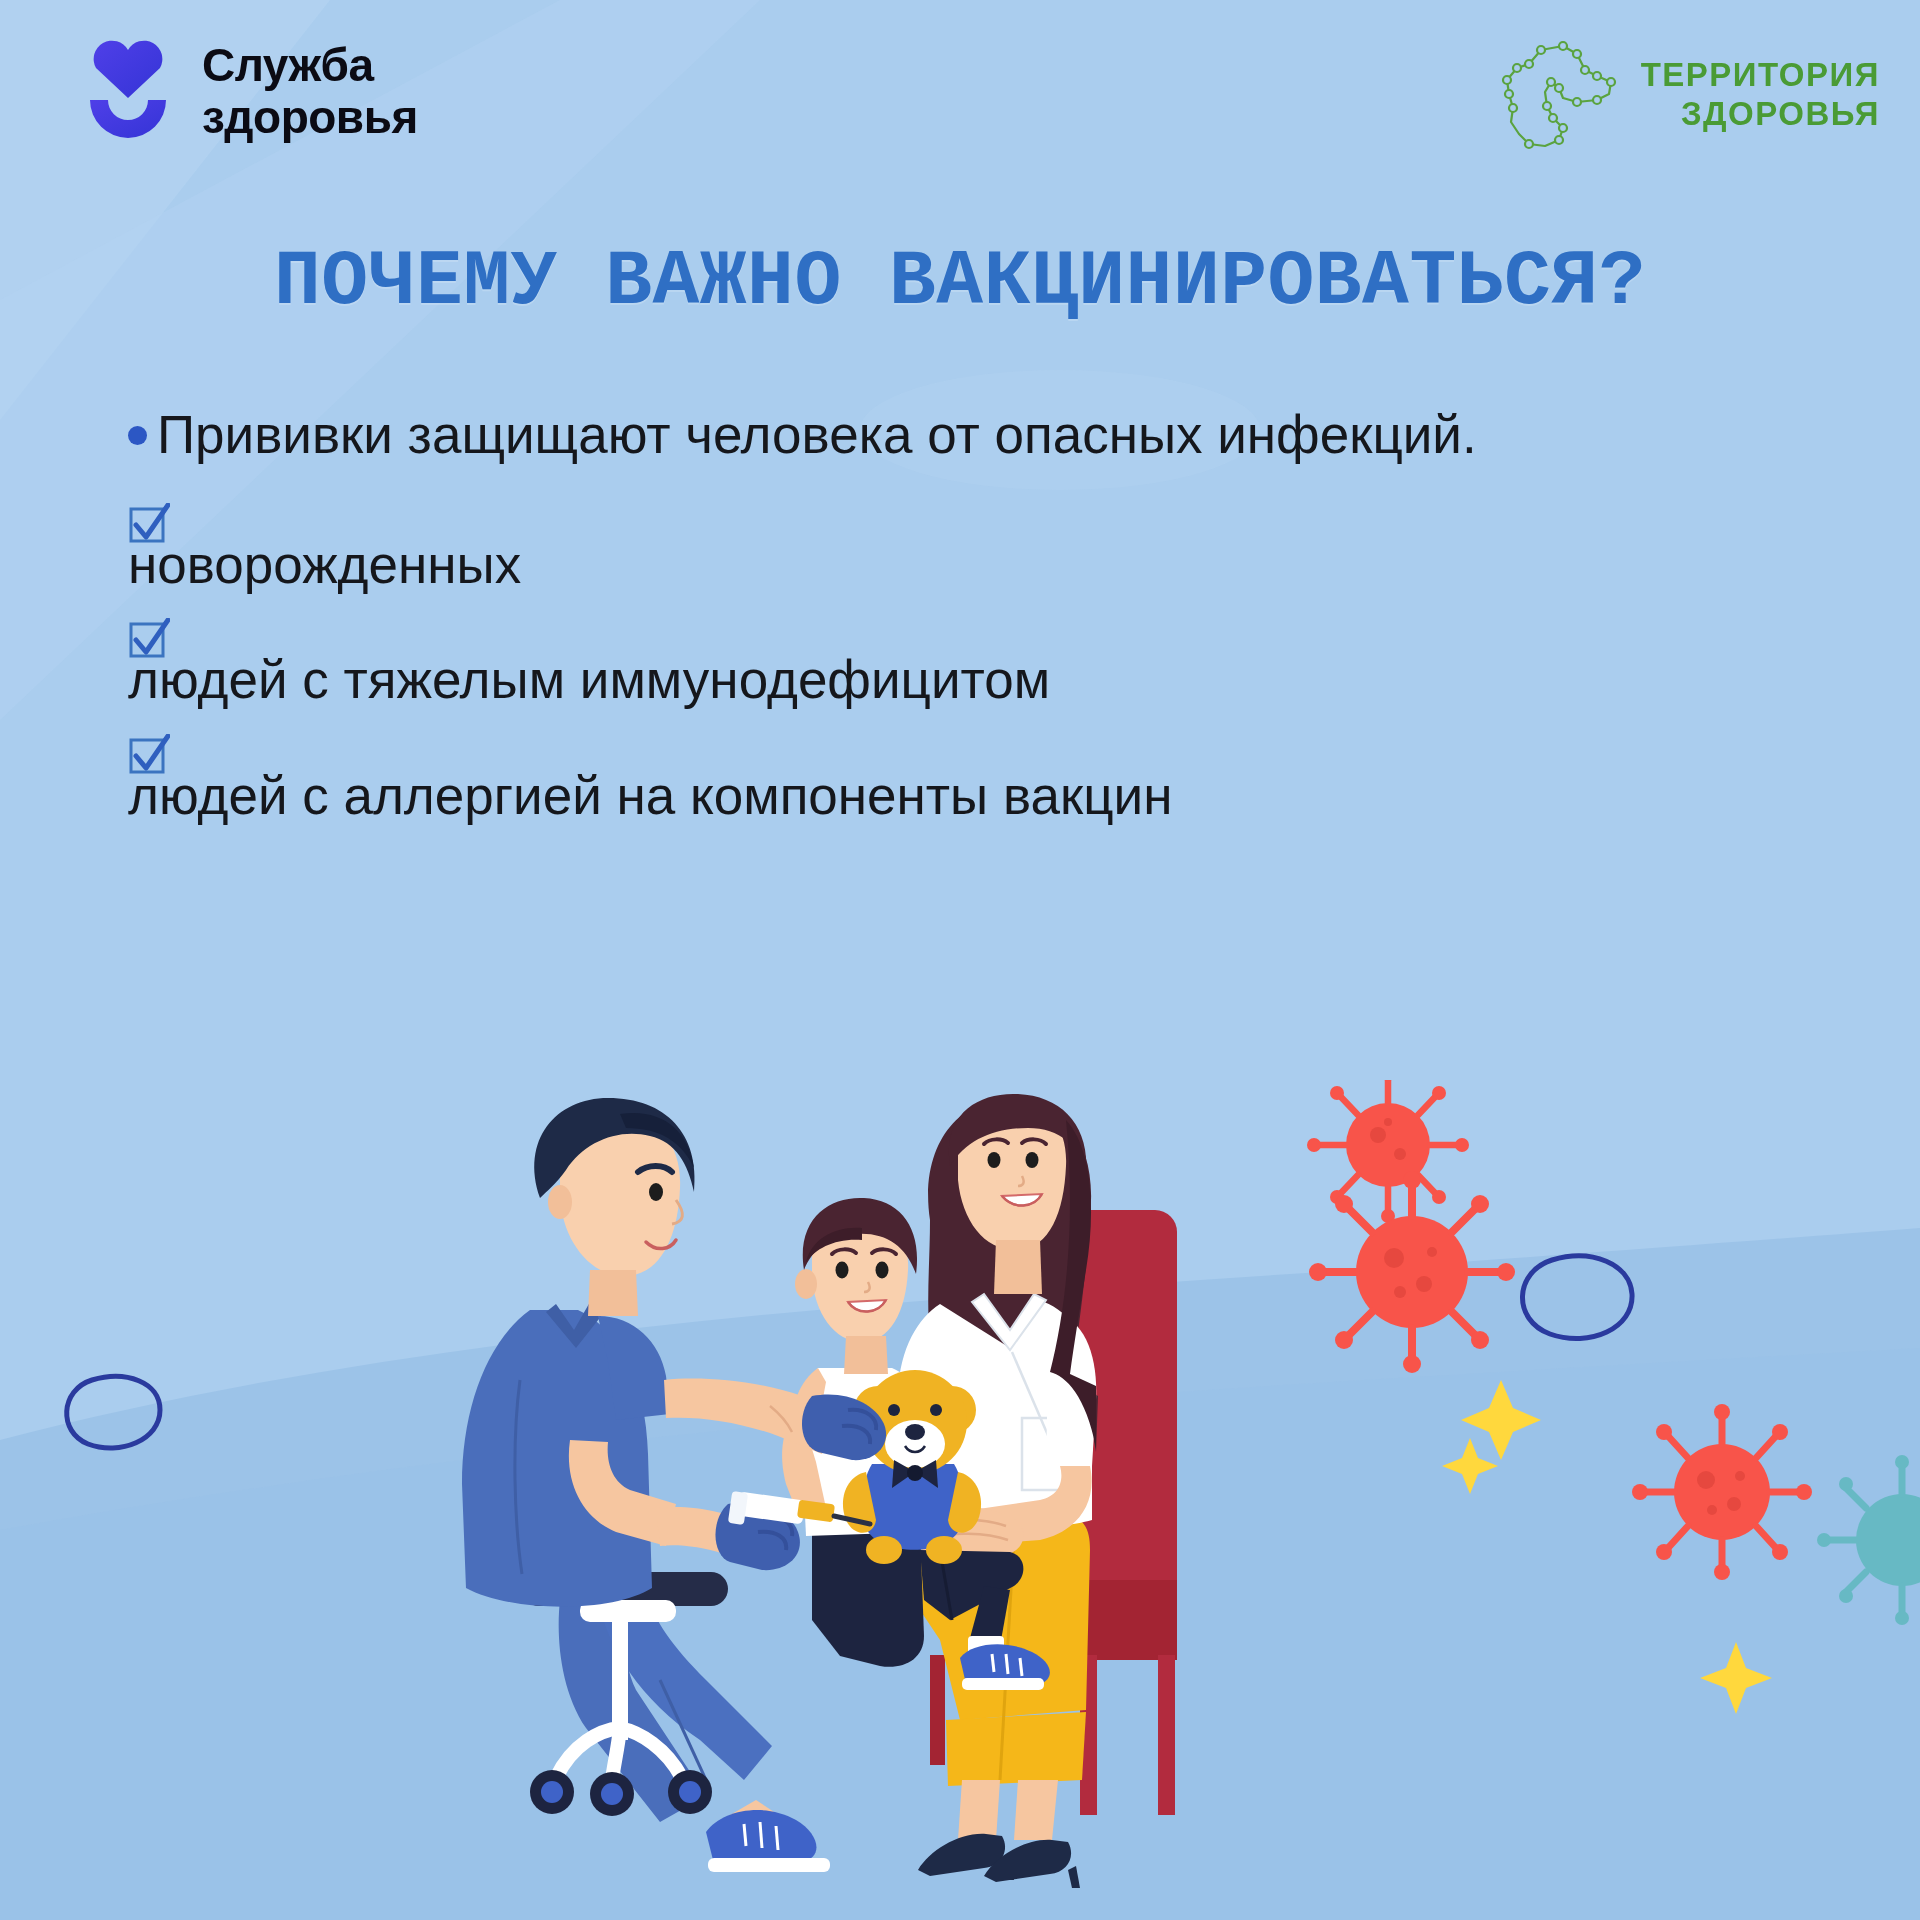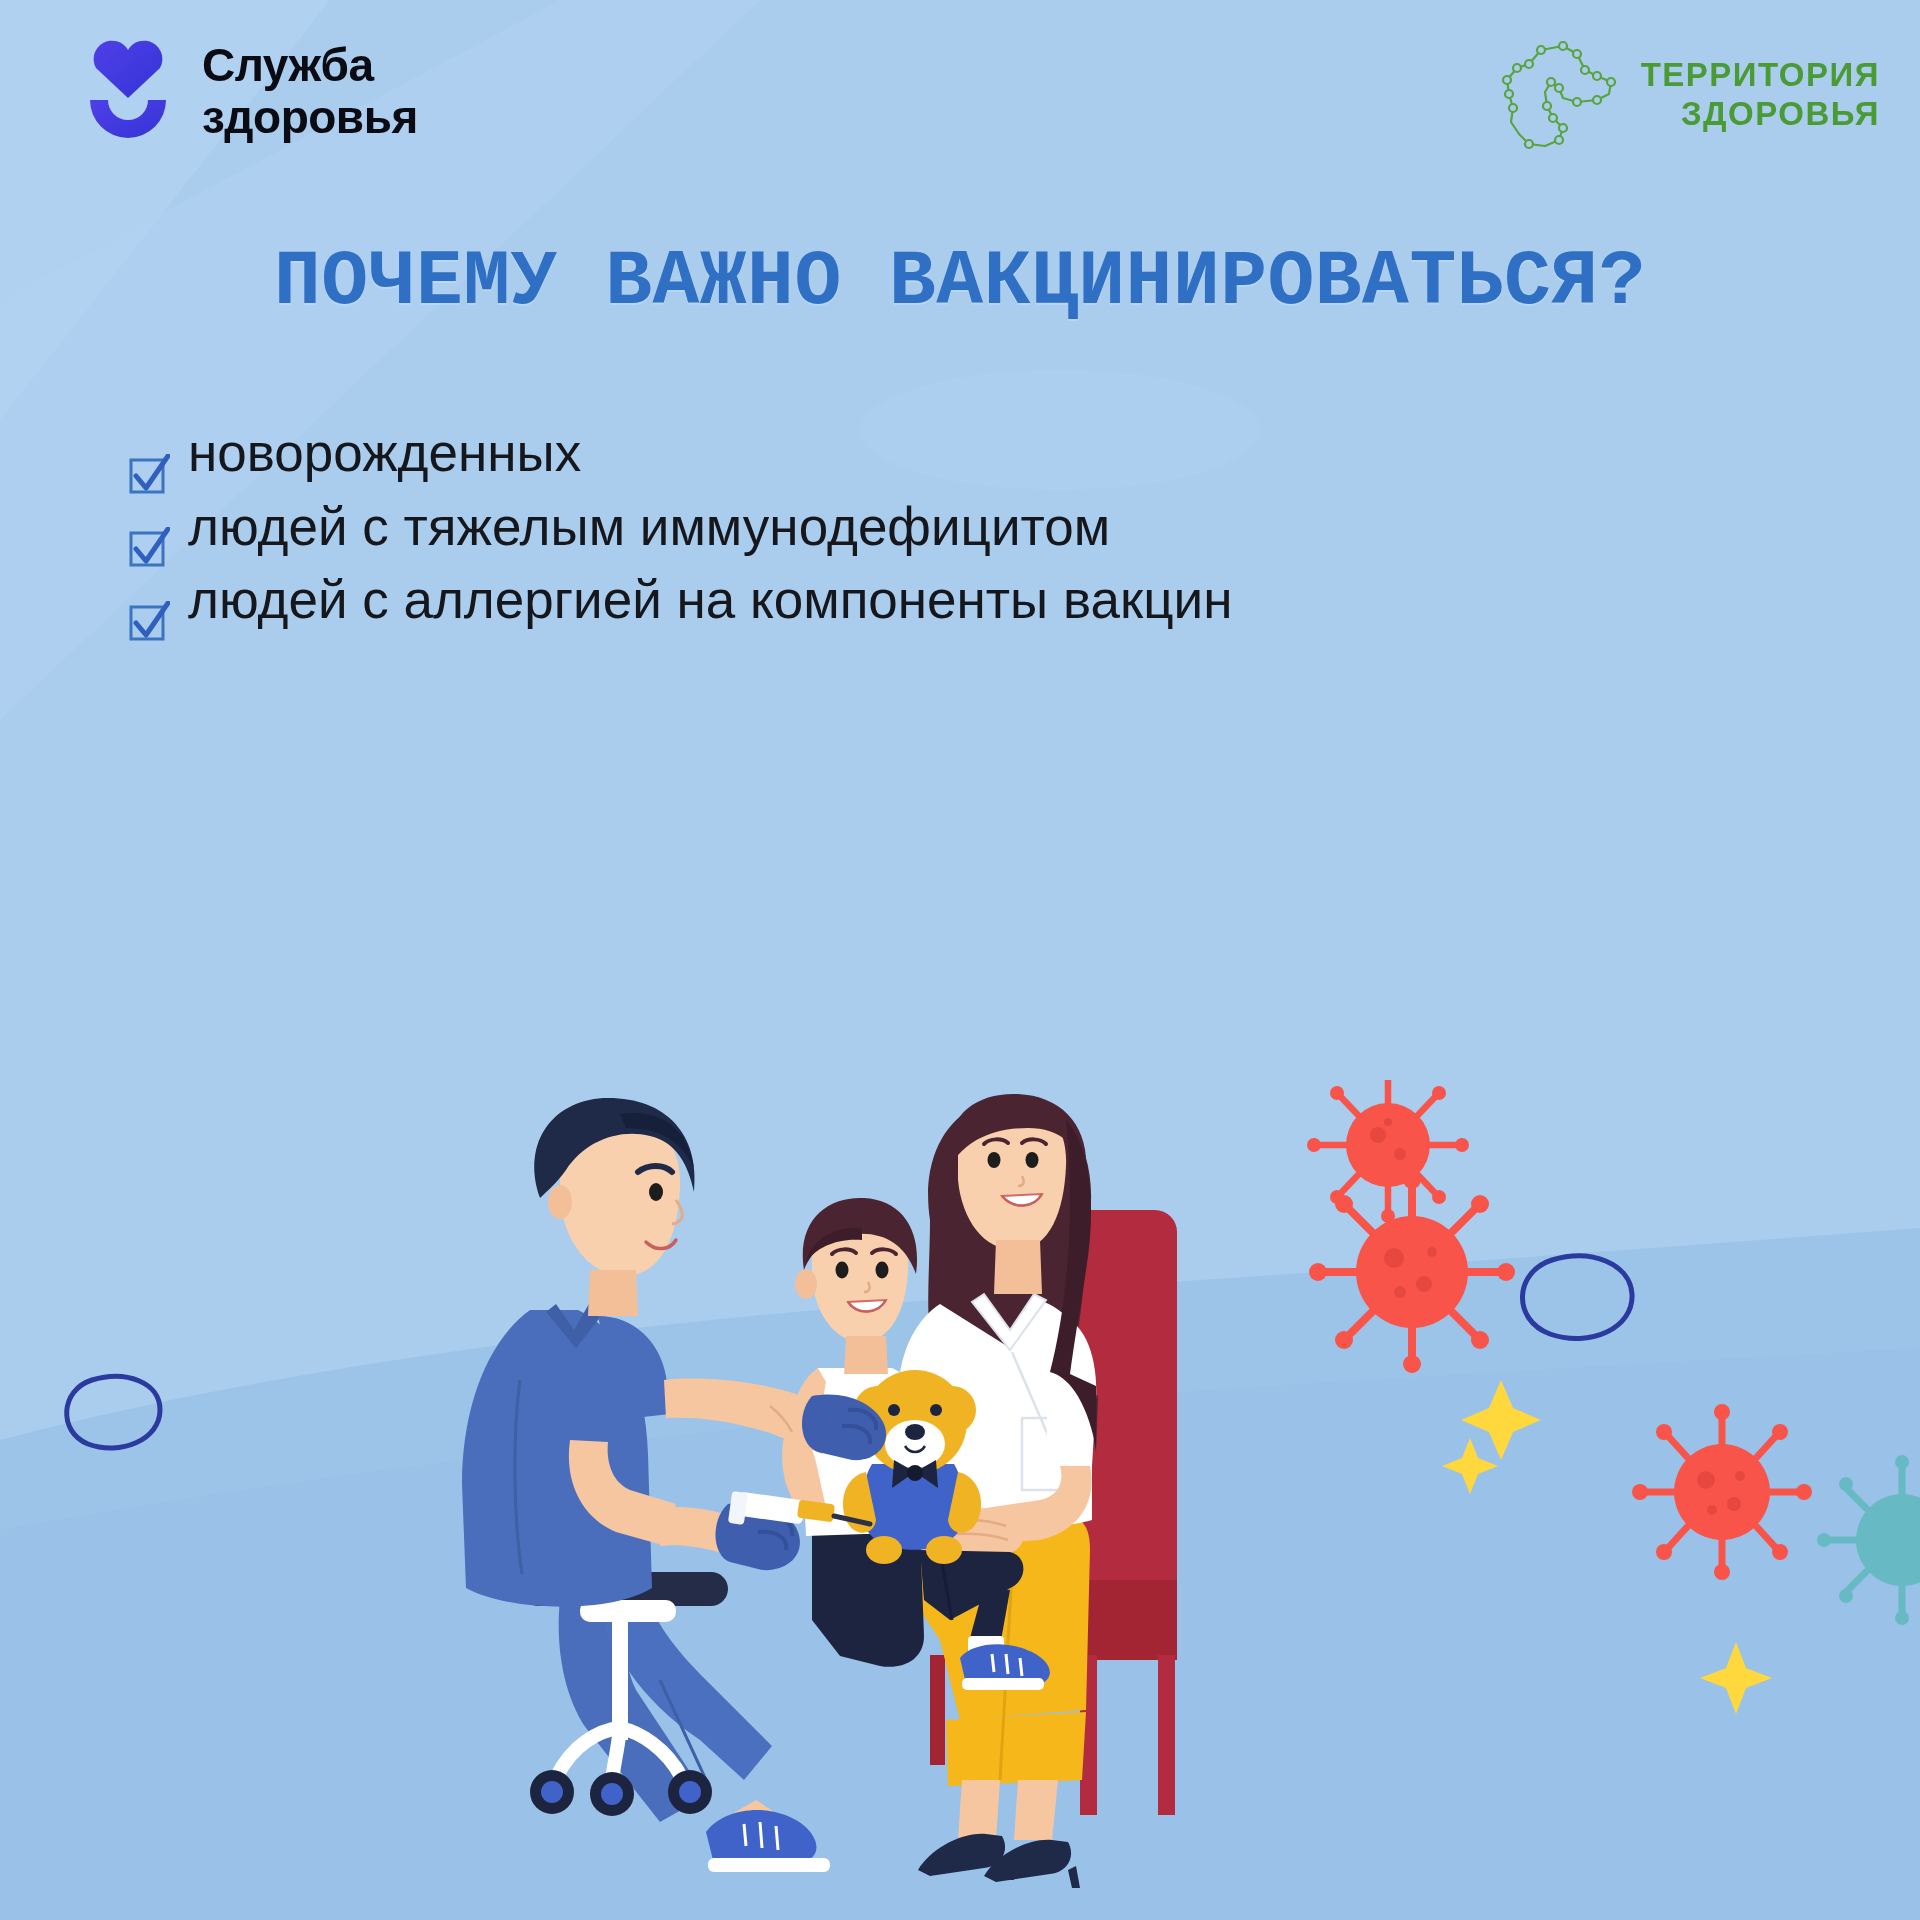--- a/index.html
+++ b/index.html
@@ -72,21 +72,21 @@
   .dot {
     flex:0 0 auto;
     width:19px; height:19px; border-radius:50%;
     background:#2c57c4;
     margin:26px 10px 0 0;
   }
   .bullet-text { flex:1 1 auto; }
   .para-justify { text-align:justify; text-align-last:left; }
 
   .checklist { margin-top:22px; }
-  .check-row { display:flex; align-items:flex-end; margin-bottom:11px; }
+  .check-row { display:flex; align-items:flex-start; margin-bottom:11px;flex-direction:column; }
   .check-box {
     flex:0 0 auto; width:42px; height:42px; margin-right:18px;
     position:relative;
   }
   .check-label { font-size:53px; line-height:1.18; color:#15171c; }
 
   
   .illo { position:absolute; left:0; top:1080px; width:1920px; height:840px; }
 </style>
 </head>
@@ -158,20 +158,24 @@
         <div class="l1">ТЕРРИТОРИЯ</div>
         <div class="l2">ЗДОРОВЬЯ</div>
       </div>
     </div>
   </div>
 
   <div class="title">ПОЧЕМУ ВАЖНО ВАКЦИНИРОВАТЬСЯ?</div>
 
   <div class="content">
 
+    <div class="bullet-row">
+      <span class="dot"></span>
+      <span class="bullet-text">Прививки защищают человека от опасных инфекций.</span>
+    </div>
 
 
     <div class="checklist">
 
       <div class="check-row">
         <span class="check-box">
           <svg viewBox="0 0 42 42" width="42" height="42">
             <rect x="3" y="6" width="32" height="32" fill="none" stroke="#3b74c0" stroke-width="3"></rect>
             <path d="M8 22 L18 34 L40 2" fill="none" stroke="#2f5fbf" stroke-width="5" stroke-linecap="round" stroke-linejoin="round"></path>
           </svg>

